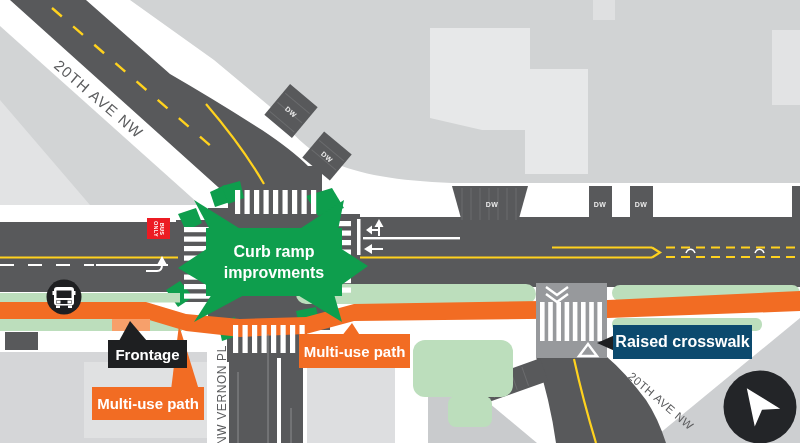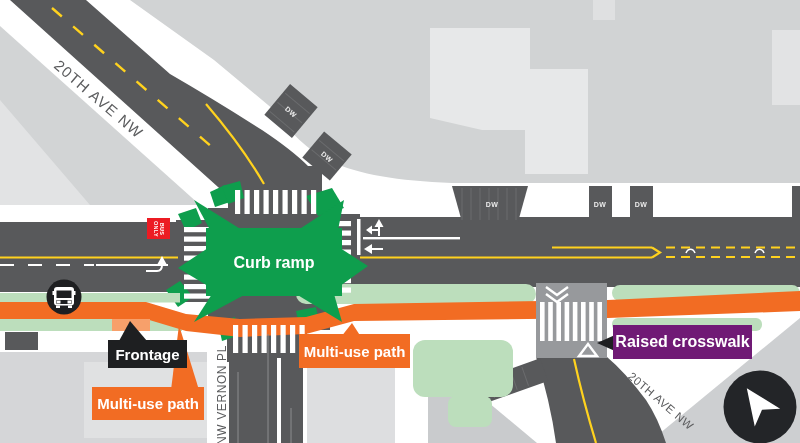--- a/index.html
+++ b/index.html
@@ -17,21 +17,21 @@
               transform:translate(-50%,-50%) rotate(40.5deg);}
   .dw{color:#ECECEC;font-size:7px;font-weight:bold;letter-spacing:.5px;}
   #dw1{left:291px;top:112px;transform:translate(-50%,-50%) rotate(40deg);}
   #dw2{left:327px;top:157px;transform:translate(-50%,-50%) rotate(40deg);}
   #dw3{left:492px;top:204px;}
   #dw4{left:600px;top:204px;}
   #dw5{left:641px;top:204px;}
   .co{position:absolute;display:flex;align-items:center;justify-content:center;
       color:#fff;font-weight:bold;font-family:"Liberation Sans",sans-serif;}
   #co-frontage{left:108px;top:340px;width:79px;height:28px;background:#1E1F21;font-size:15px;}
-  #co-raised{left:613px;top:325px;width:139px;height:34px;background:#701a75;font-size:16px;}
+  #co-raised{left:613px;top:325px;width:139px;height:34px;background:#0c4a6e;font-size:16px;}
   #co-multi-west{left:92px;top:387px;width:112px;height:33px;background:#F26C23;font-size:15px;}
   #co-multi-center{left:299px;top:334px;width:111px;height:34px;background:#F26C23;font-size:15px;}
   #co-curb{left:206px;top:228px;width:136px;height:68px;font-size:16px;line-height:21px;
            text-align:center;flex-direction:column;}
   #sign-busonly{position:absolute;left:147px;top:218px;width:23px;height:21px;background:#EC1B23;
                 display:flex;align-items:center;justify-content:center;}
   #sign-busonly .rot{transform:rotate(90deg);font-size:5.5px;line-height:6px;font-weight:bold;
                 color:#fff;text-align:center;letter-spacing:.3px;}
 </style>
 </head>
@@ -267,18 +267,19 @@
 
   <div id="sign-busonly">
     <div class="rot">
       <span>BUS</span><br>
       <span>ONLY</span>
     </div>
   </div>
 
   <div class="co" id="co-curb">
     <div>Curb ramp</div>
+    <div>improvments</div>
   </div>
   <div class="co" id="co-frontage">Frontage</div>
   <div class="co" id="co-raised">Raised crosswalk</div>
   <div class="co" id="co-multi-west">Multi-use path</div>
   <div class="co" id="co-multi-center">Multi-use path</div>
 </div>
 
 </body></html>

